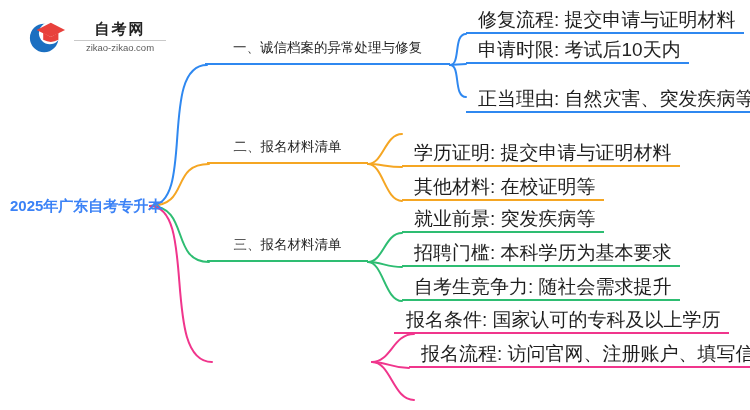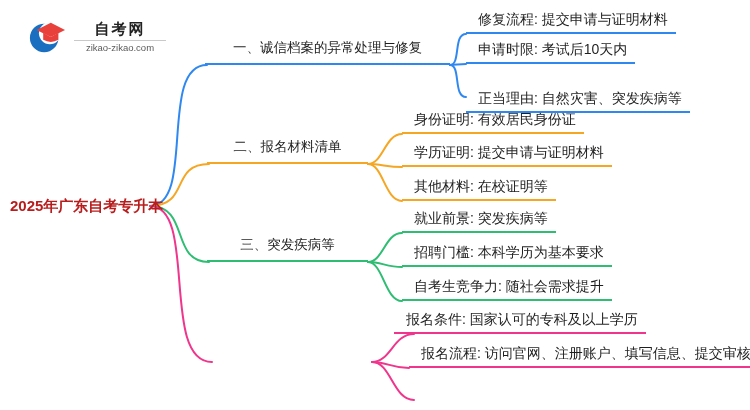--- a/index.html
+++ b/index.html
@@ -6,31 +6,31 @@
   .stage{
     position:relative;width:750px;height:410px;background:#ffffff;
     font-family:"Liberation Sans","DejaVu Sans",sans-serif;
     overflow:hidden;color:#1f1f1f;
   }
   .connectors{position:absolute;left:0;top:0;width:750px;height:410px;}
   .connectors path{fill:none;stroke-width:2;stroke-linecap:round;}
   .node{position:absolute;box-sizing:border-box;color:#1f1f1f;}
   .root-node{
     left:10px;top:194px;width:142px;height:24px;
-    font-size:15px;line-height:24px;font-weight:600;color:#b91c1c;
+    font-size:15px;line-height:24px;font-weight:600;color:#3b82f6;
     white-space:nowrap;
   }
   .branch-node{
     border-bottom:2px solid #999;
     text-align:center;font-size:13.5px;line-height:22px;
     padding-bottom:18px;height:28px;white-space:nowrap;
   }
   .child-node{
     border-bottom:2px solid #999;
-    font-size:14px;line-height:19px;height:24px;
+    font-size:19px;line-height:19px;height:24px;
     padding:0 8px 5px 12px;white-space:nowrap;
   }
   
   .b1{left:205px;top:37px;width:245px;}
   .b2{left:207px;top:136px;width:161px;}
   .b3{left:207px;top:234px;width:161px;}
   .b4{left:210px;top:334px;width:162px;}
   
   .b1c1{left:466px;top:10px;}
   .b1c2{left:466px;top:40px;}
@@ -91,27 +91,26 @@
       <div class="logo-title">自考网</div>
       <div class="logo-sep"></div>
       <div class="logo-domain">zikao-zikao.com</div>
     </div>
   </div>
 
   <div class="node root-node">2025年广东自考专升本</div>
 
   <div class="node branch-node b1" style="border-bottom-color: rgb(47, 136, 240);">一、诚信档案的异常处理与修复</div>
   <div class="node branch-node b2" style="border-bottom-color: rgb(245, 166, 35);">二、报名材料清单</div>
-  <div class="node branch-node b3" style="border-bottom-color: rgb(46, 189, 114);">三、突发疾病等</div>
+  <div class="node branch-node b3" style="border-bottom-color: rgb(46, 189, 114);">三、报名材料清单</div>
 
   <div class="node child-node b1c1" style="border-bottom-color: rgb(47, 136, 240);">修复流程: 提交申请与证明材料</div>
   <div class="node child-node b1c2" style="border-bottom-color: rgb(47, 136, 240);">申请时限: 考试后10天内</div>
   <div class="node child-node b1c3" style="border-bottom-color: rgb(47, 136, 240); margin-top: 16px;">正当理由: 自然灾害、突发疾病等</div>
 
-  <div class="node child-node b2c1" style="border-bottom-color: rgb(245, 166, 35);">身份证明: 有效居民身份证</div>
   <div class="node child-node b2c2" style="border-bottom-color: rgb(245, 166, 35);">学历证明: 提交申请与证明材料</div>
   <div class="node child-node b2c3" style="border-bottom-color: rgb(245, 166, 35);">其他材料: 在校证明等</div>
 
   <div class="node child-node b3c1" style="border-bottom-color: rgb(46, 189, 114);">就业前景: 突发疾病等</div>
   <div class="node child-node b3c2" style="border-bottom-color: rgb(46, 189, 114);">招聘门槛: 本科学历为基本要求</div>
   <div class="node child-node b3c3" style="border-bottom-color: rgb(46, 189, 114);">自考生竞争力: 随社会需求提升</div>
 
   <div class="node child-node b4c1" style="border-bottom-color: rgb(240, 53, 140);">报名条件: 国家认可的专科及以上学历</div>
   <div class="node child-node b4c2" style="border-bottom-color: rgb(240, 53, 140);">报名流程: 访问官网、注册账户、填写信息、提交审核、缴费</div>
 

